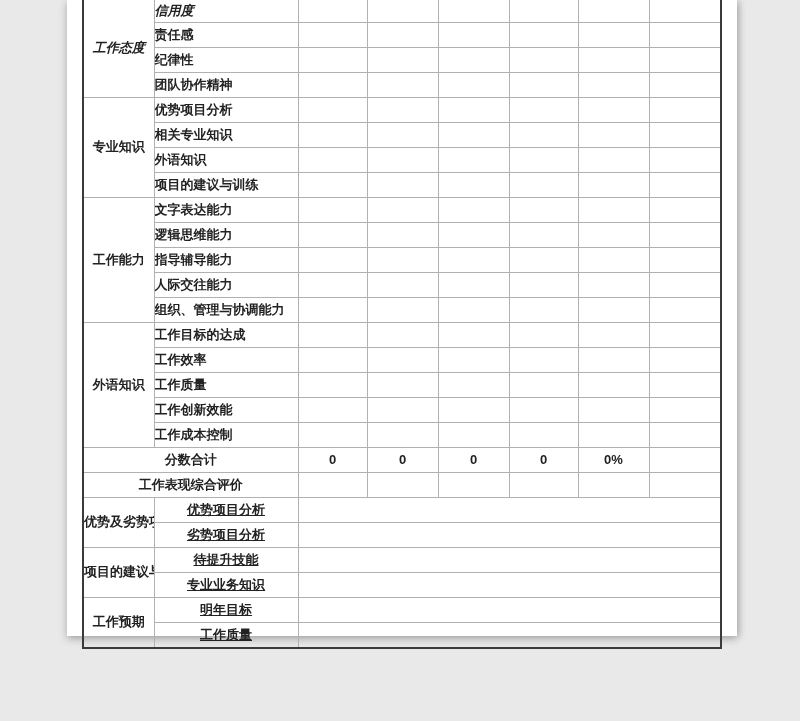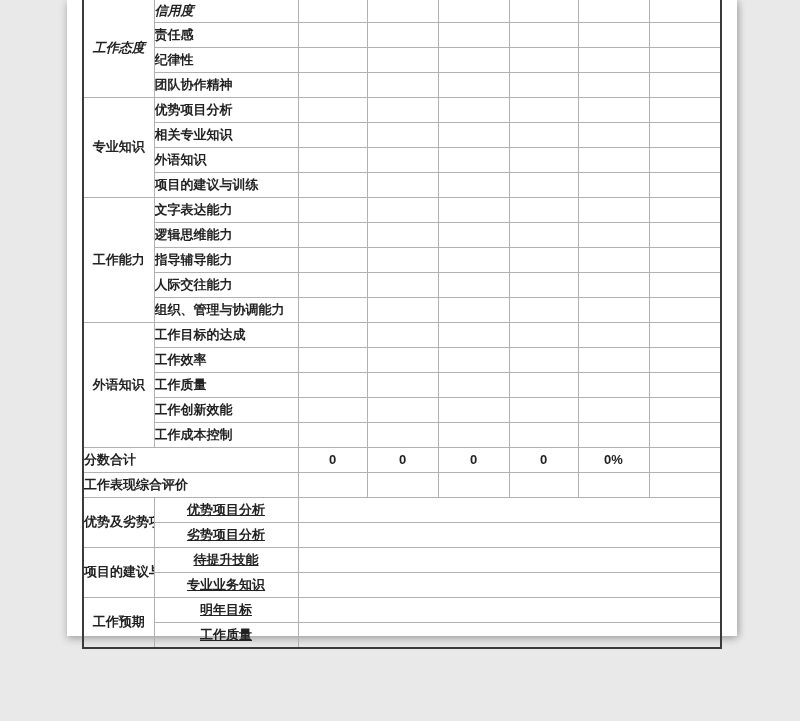--- a/index.html
+++ b/index.html
@@ -44,22 +44,22 @@
   }
   td.item{
     text-align:left;
     padding-left:5px;
   }
   td.item-c{
     text-align:center;
     text-decoration:underline;
   }
   td.score{text-align:center;}
-  td.total-label{margin-top:32px;}
-  td.eval-label{text-align:left;}
+  td.total-label{text-align:center;margin-top:32px;}
+  td.eval-label{text-align:center;}
   td.wide{}
 </style>
 </head>
 <body>
 
 <div class="sheet">
   <table class="eval">
     <colgroup>
       <col style="width:71px">
         <col style="width:144px">

